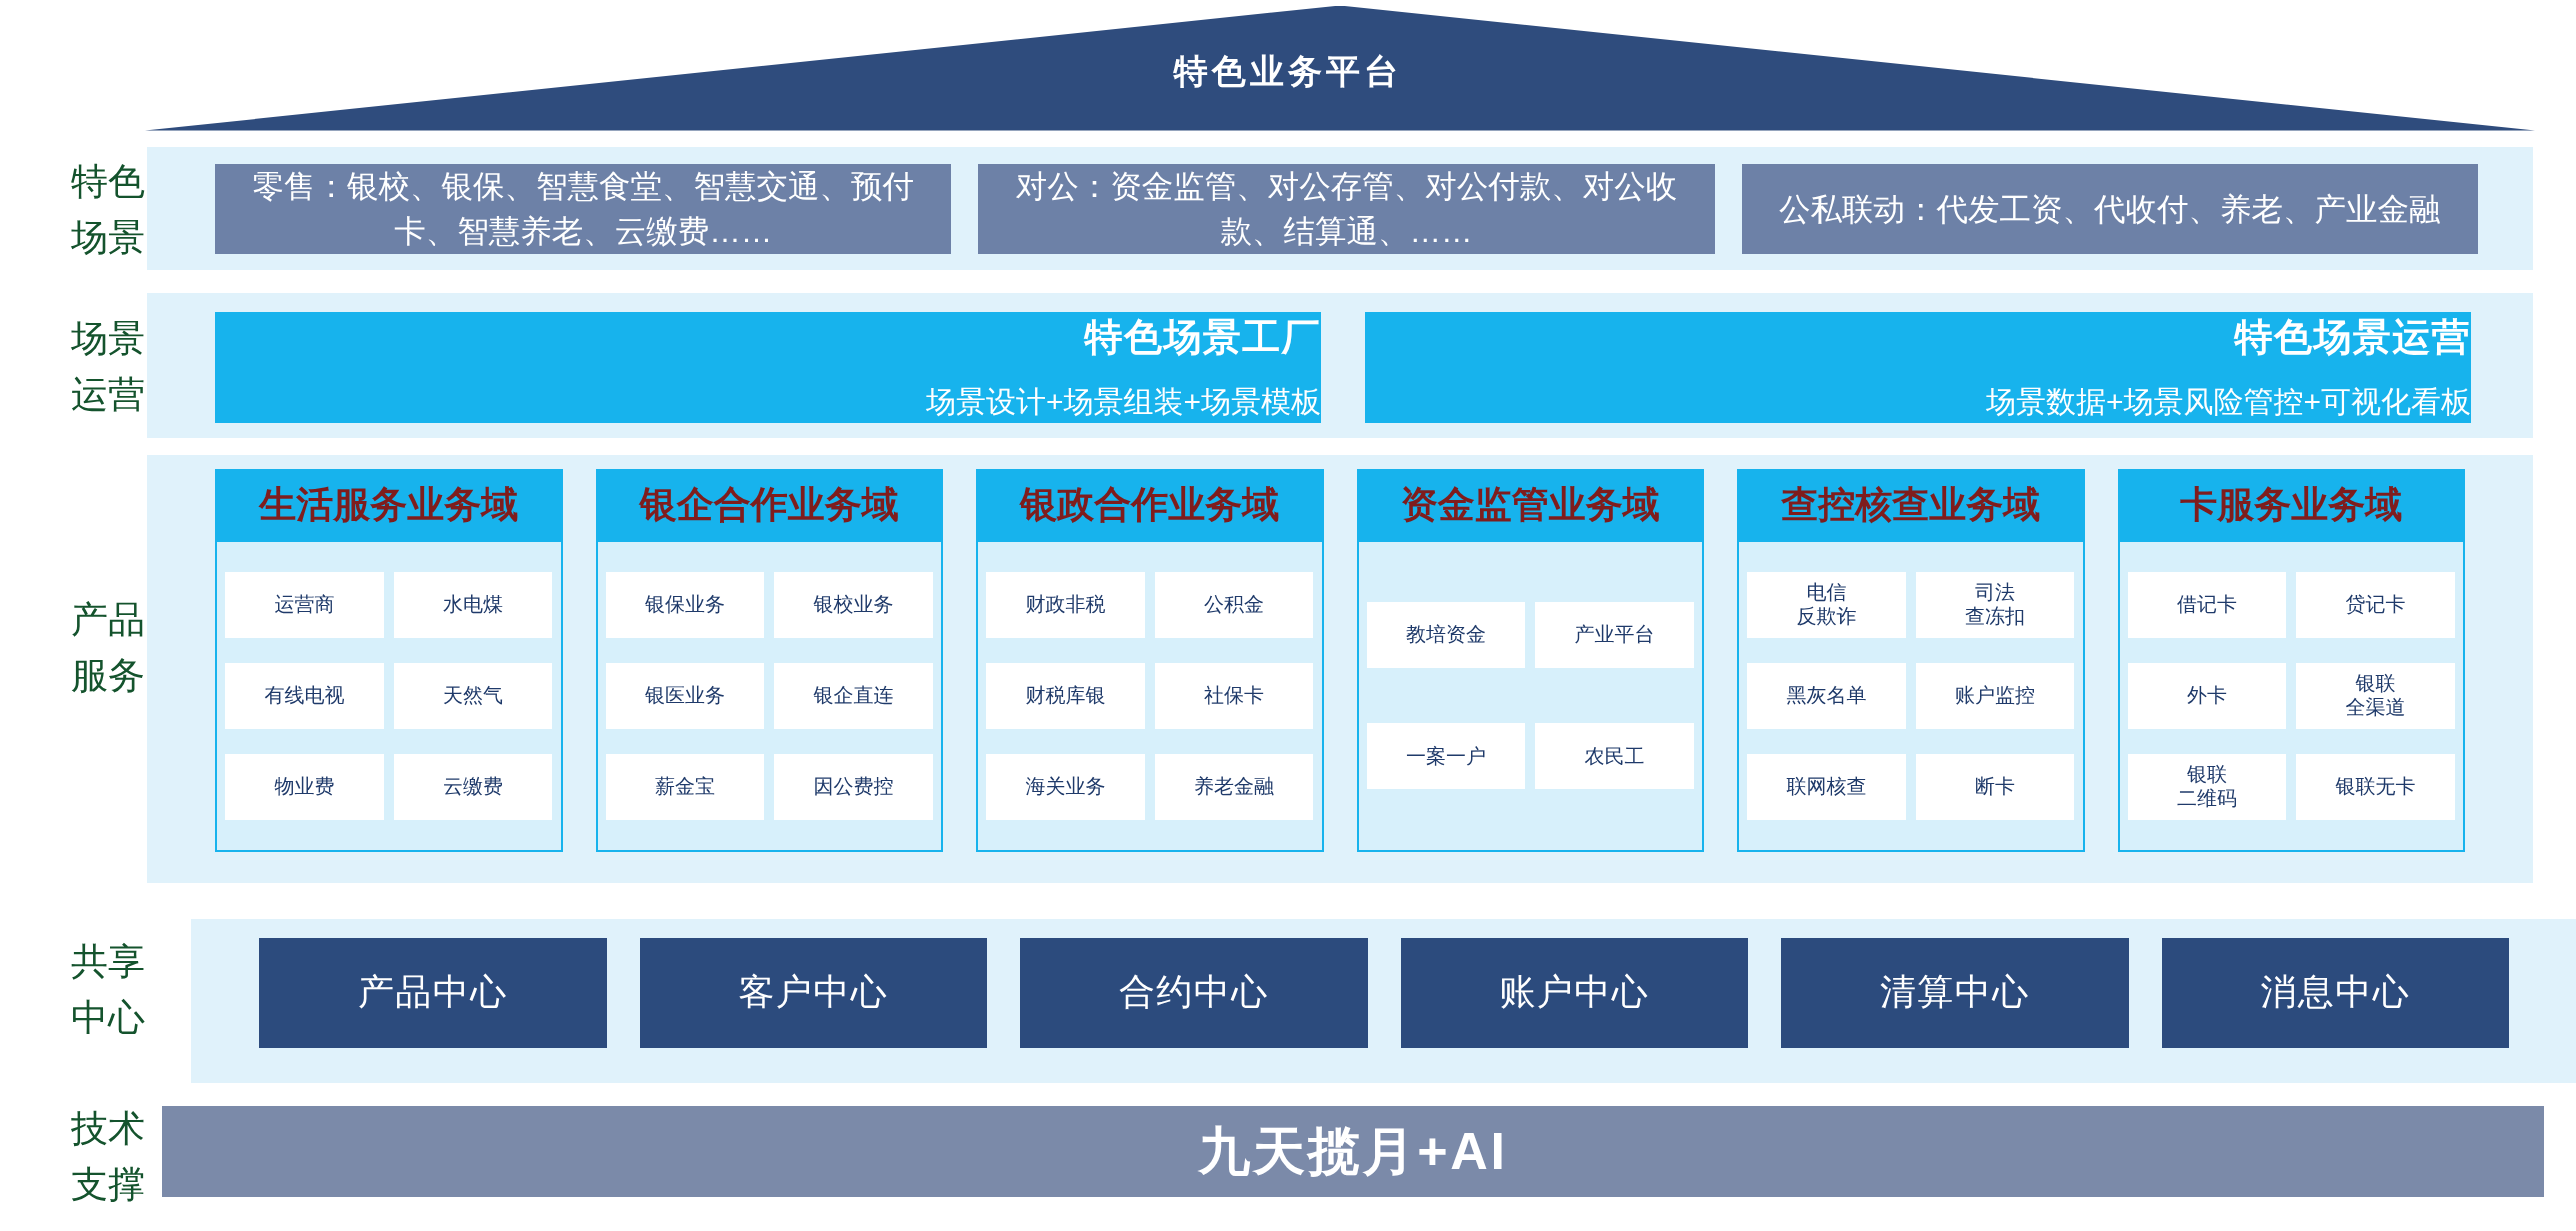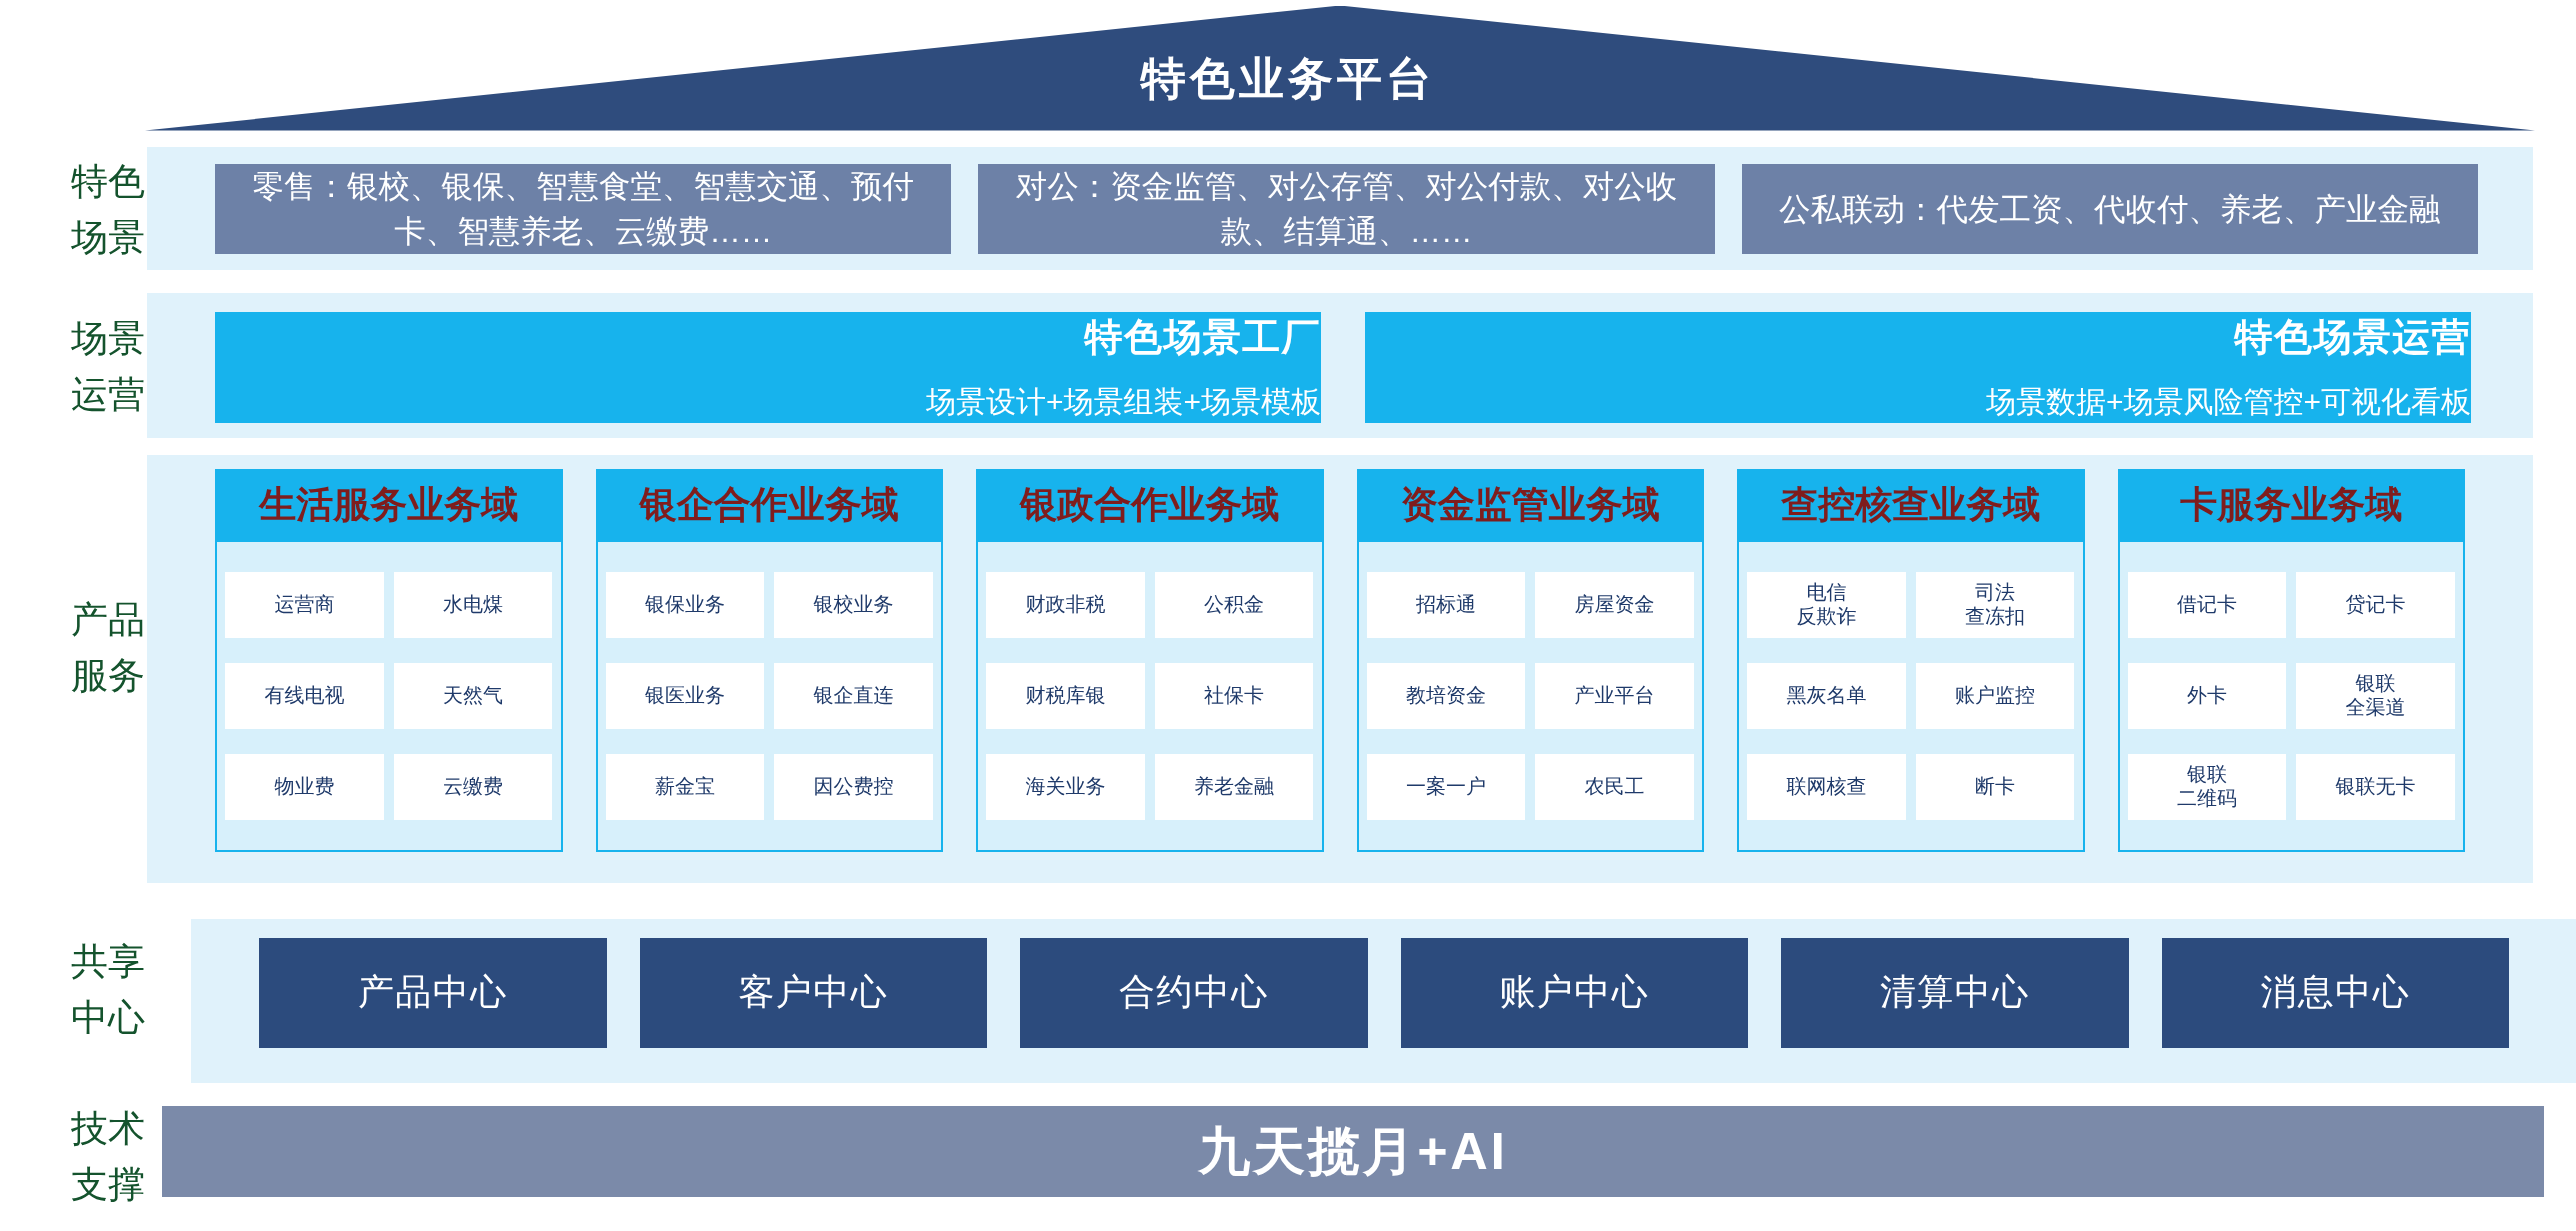--- a/index.html
+++ b/index.html
@@ -5,21 +5,21 @@
   * { margin:0; padding:0; box-sizing:border-box; }
   html,body { background:#ffffff; }
   body { font-family:"Liberation Sans","DejaVu Sans",sans-serif; }
   .canvas { position:relative; width:2576px; height:1232px; background:#ffffff; overflow:hidden; }
 
   
   .roof { position:absolute; left:145px; top:5.5px; width:2390px; height:125px;
           background:var(--roof-navy,#2F4C7D);
           clip-path:polygon(50% 0, 100% 100%, 0 100%); }
   .roof-title { position:absolute; left:0; right:0; top:49px; text-align:center;
-                color:#ffffff; font-size:45px; font-weight:bold; letter-spacing:4.1px; }
+                color:#ffffff; font-size:34px; font-weight:bold; letter-spacing:4.1px; }
 
   
   .side-label { position:absolute; left:0; width:145px; text-align:right; color:#14532d;
                 font-size:37px; line-height:1.5; white-space:pre-line; transform:translateY(-50%); }
 
   
   .band { position:absolute; left:147px; width:2386px; background:var(--band-bg,#E0F2FB); }
   .band-scenarios { top:147px; height:123px; display:grid; grid-template-columns:repeat(3,1fr);
                     gap:27px; padding:17px 55px 15.7px 68px; }
   .gray-box { background:var(--gray-blue,#6D81A7); color:#ffffff; font-size:31.5px; line-height:1.42;
@@ -143,24 +143,20 @@
           <div class="item">海关业务</div>
           <div class="item">养老金融</div>
         </div>
       </div>
     </div>
 
     <div class="domain-col">
       <div class="domain-header">资金监管业务域</div>
       <div class="domain-body">
         <div class="item-row">
-          <div class="item">招标通</div>
-          <div class="item">房屋资金</div>
-        </div>
-        <div class="item-row">
           <div class="item">教培资金</div>
           <div class="item">产业平台</div>
         </div>
         <div class="item-row">
           <div class="item">一案一户</div>
           <div class="item">农民工</div>
         </div>
       </div>
     </div>
 

